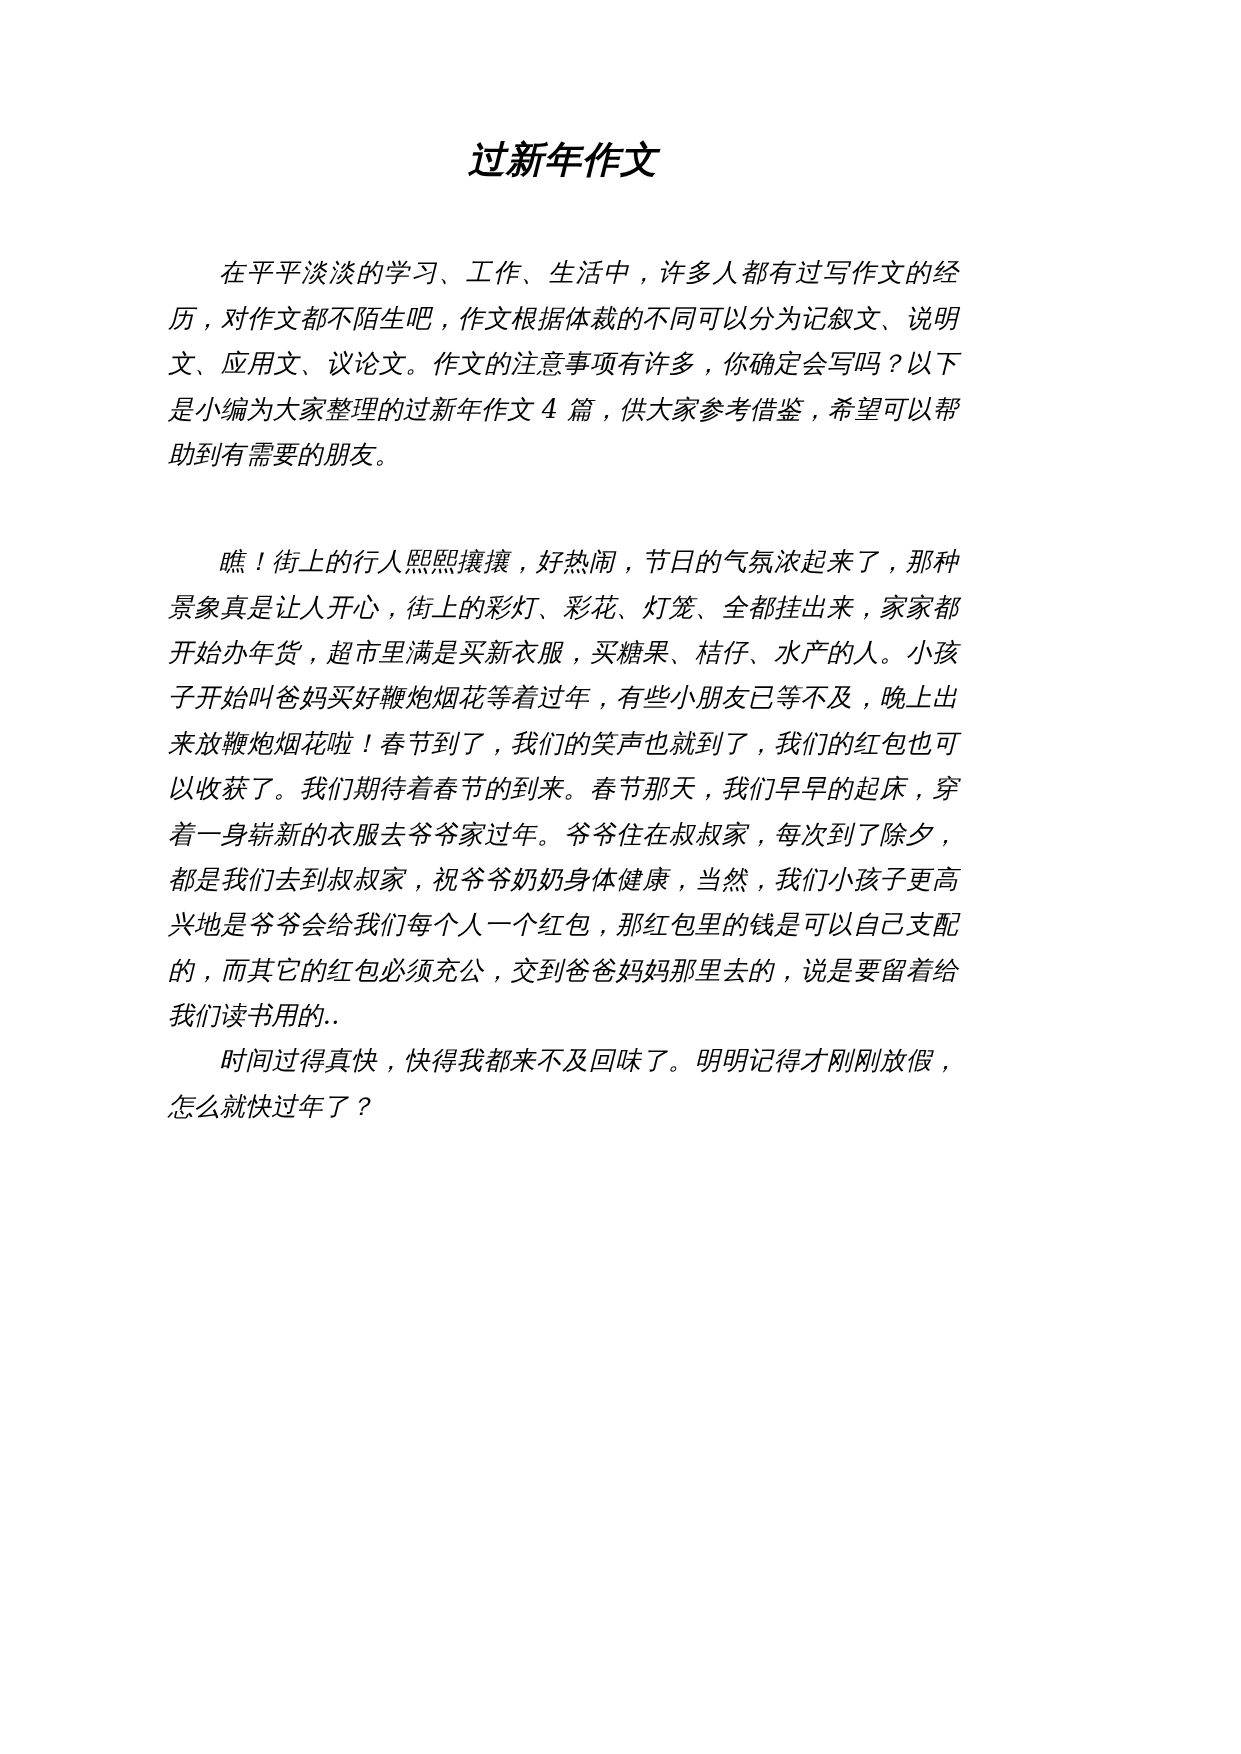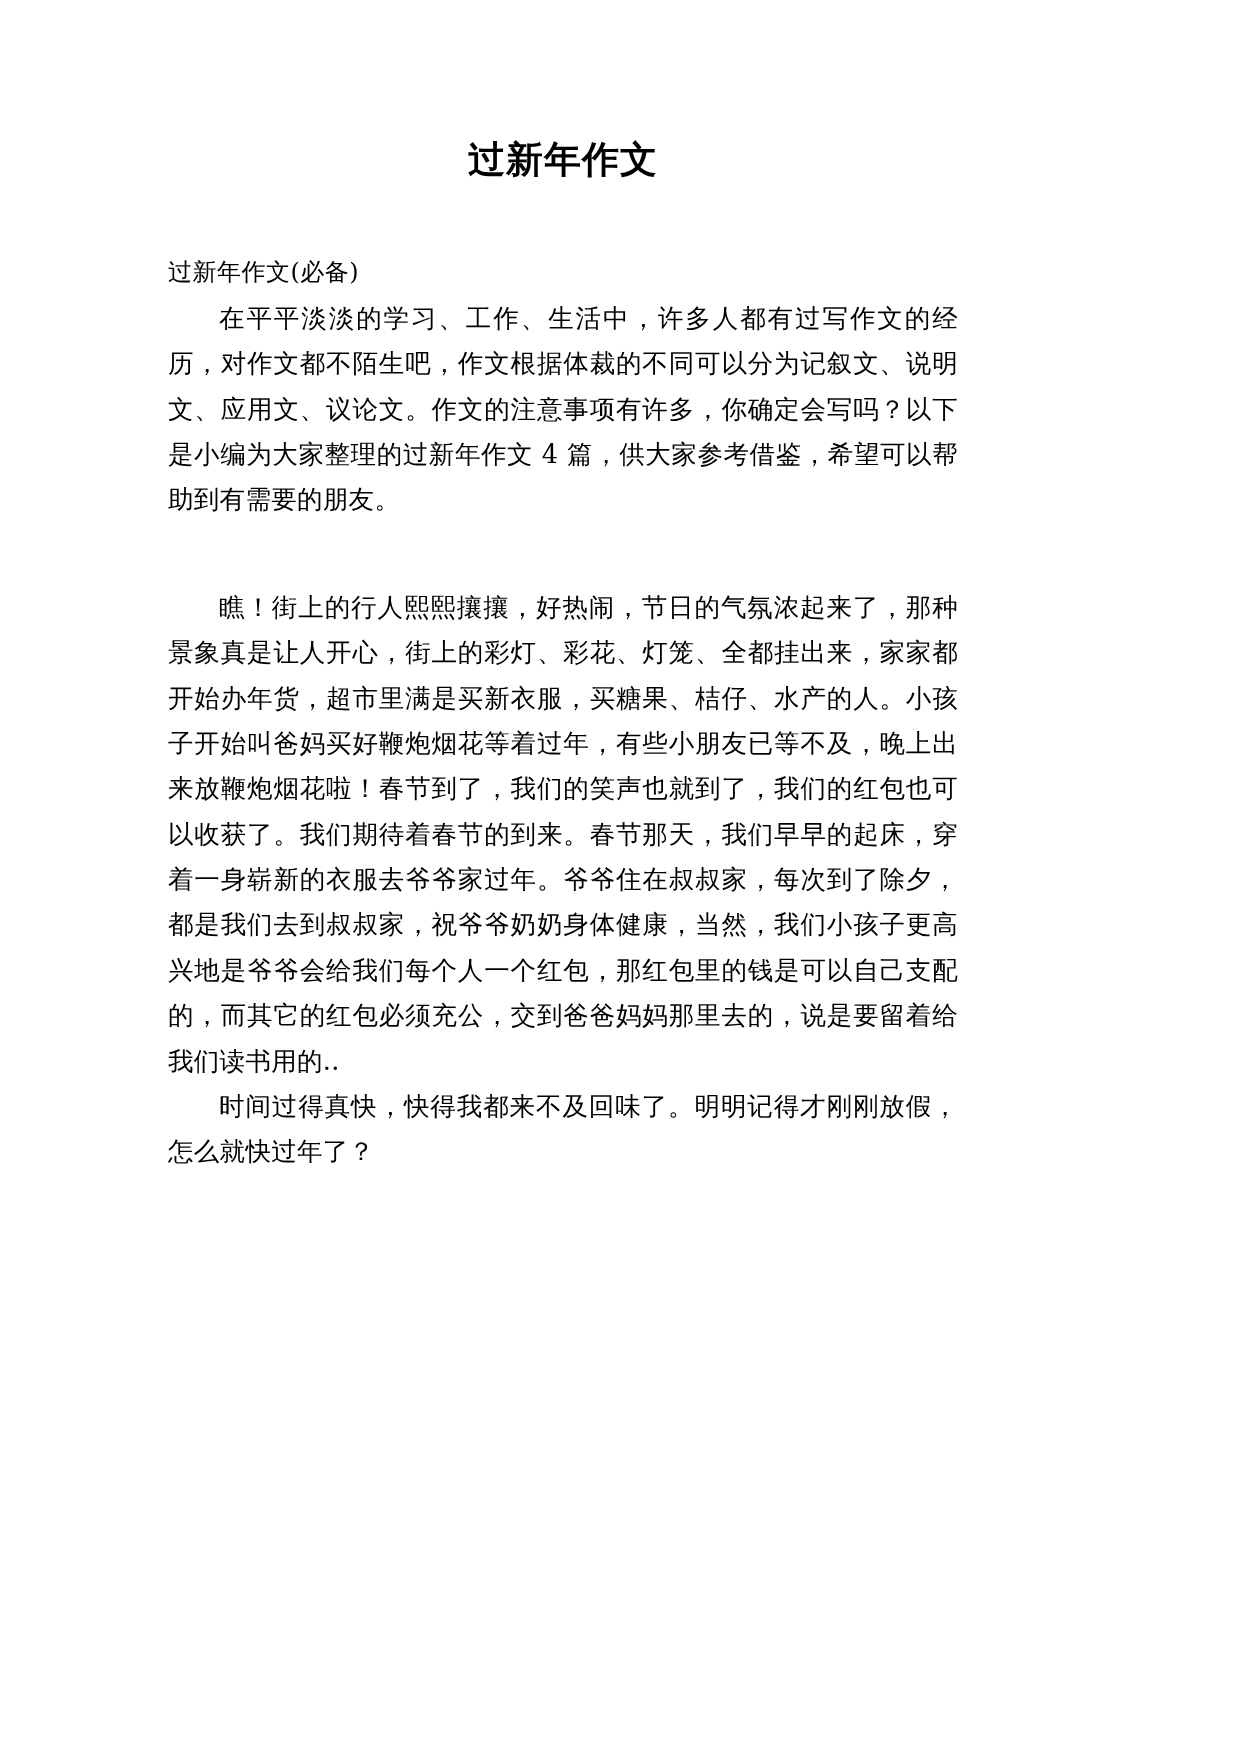--- a/index.html
+++ b/index.html
@@ -17,20 +17,21 @@
     box-sizing: border-box;
     font-family: "DejaVu Serif", "Liberation Serif", serif;
     color: #000000;
     overflow: hidden;
   }
   .content {
     position: absolute;
     left: 168px;
     top: 0;
     width: 790px;
+    font-style: italic;
   }
   .doc-title {
     font-family: "DejaVu Sans", "Liberation Sans", sans-serif;
     font-weight: bold;
     font-size: 37px;
     line-height: 1.2;
     text-align: center;
     margin: 138px 0 0 0;
     letter-spacing: 1px;
   }
@@ -61,21 +62,20 @@
 <body>
 
 <div class="page">
   <div class="content">
 
     <h1 class="doc-title">过新年作文</h1>
 
     <div class="gap-intro"></div>
 
     <div class="block">
-      <p class="subhead">过新年作文(必备)</p>
       <p class="para indent">在平平淡淡的学习、工作、生活中，许多人都有过写作文的经历，对作文都不陌生吧，作文根据体裁的不同可以分为记叙文、说明文、应用文、议论文。作文的注意事项有许多，你确定会写吗？以下是小编为大家整理的过新年作文 4 篇，供大家参考借鉴，希望可以帮助到有需要的朋友。</p>
     </div>
 
     <div class="gap-after-intro"></div>
 
     <div class="block">
       <p class="para indent">瞧！街上的行人熙熙攘攘，好热闹，节日的气氛浓起来了，那种景象真是让人开心，街上的彩灯、彩花、灯笼、全都挂出来，家家都开始办年货，超市里满是买新衣服，买糖果、桔仔、水产的人。小孩子开始叫爸妈买好鞭炮烟花等着过年，有些小朋友已等不及，晚上出来放鞭炮烟花啦！春节到了，我们的笑声也就到了，我们的红包也可以收获了。我们期待着春节的到来。春节那天，我们早早的起床，穿着一身崭新的衣服去爷爷家过年。爷爷住在叔叔家，每次到了除夕，都是我们去到叔叔家，祝爷爷奶奶身体健康，当然，我们小孩子更高兴地是爷爷会给我们每个人一个红包，那红包里的钱是可以自己支配的，而其它的红包必须充公，交到爸爸妈妈那里去的，说是要留着给我们读书用的..</p>
       <p class="para indent">时间过得真快，快得我都来不及回味了。明明记得才刚刚放假，怎么就快过年了？</p>
     </div>
 

